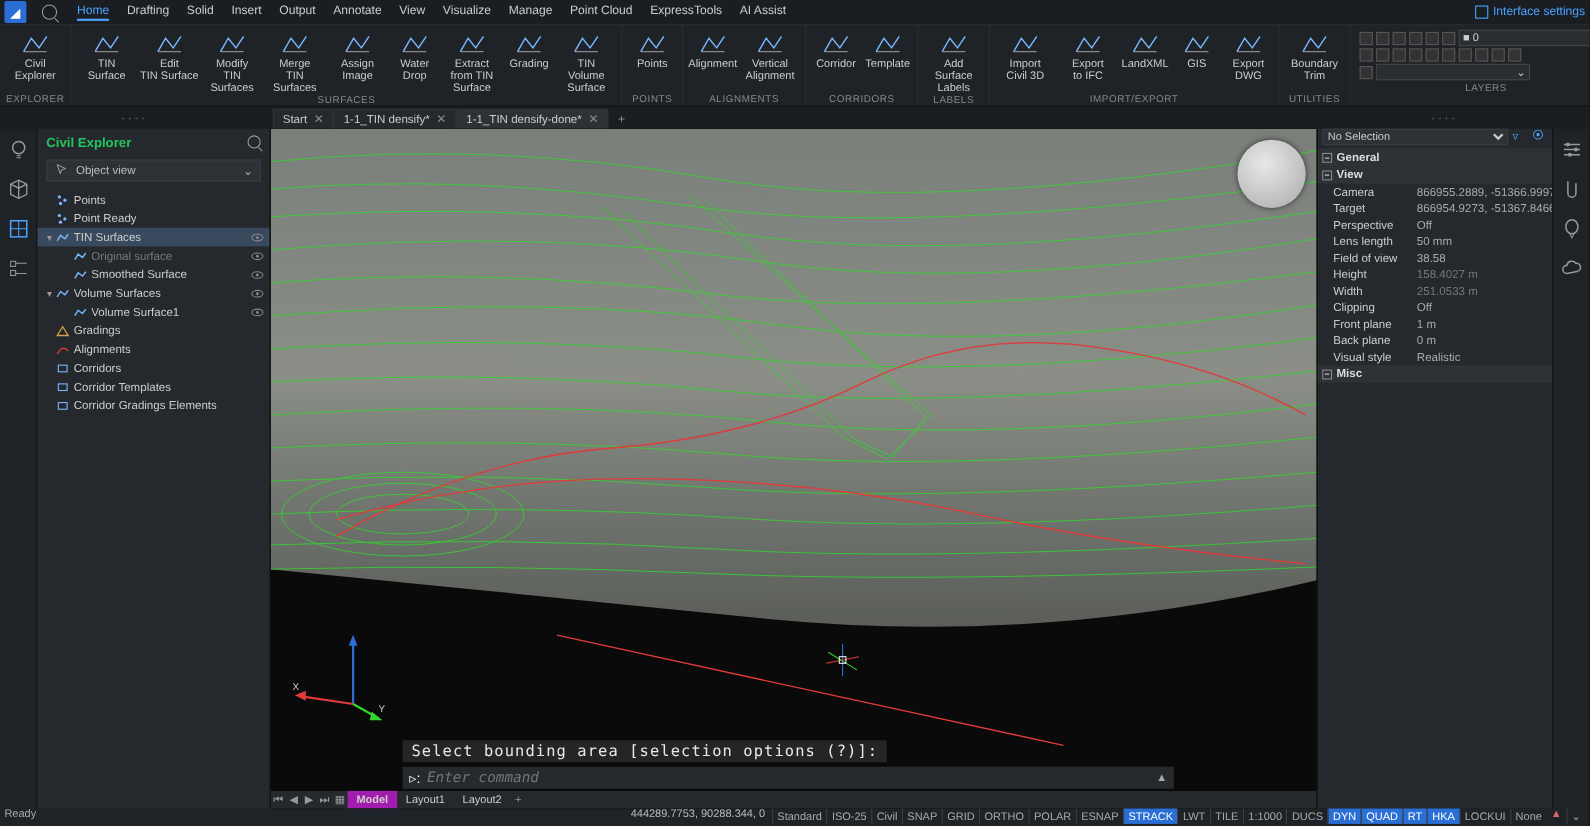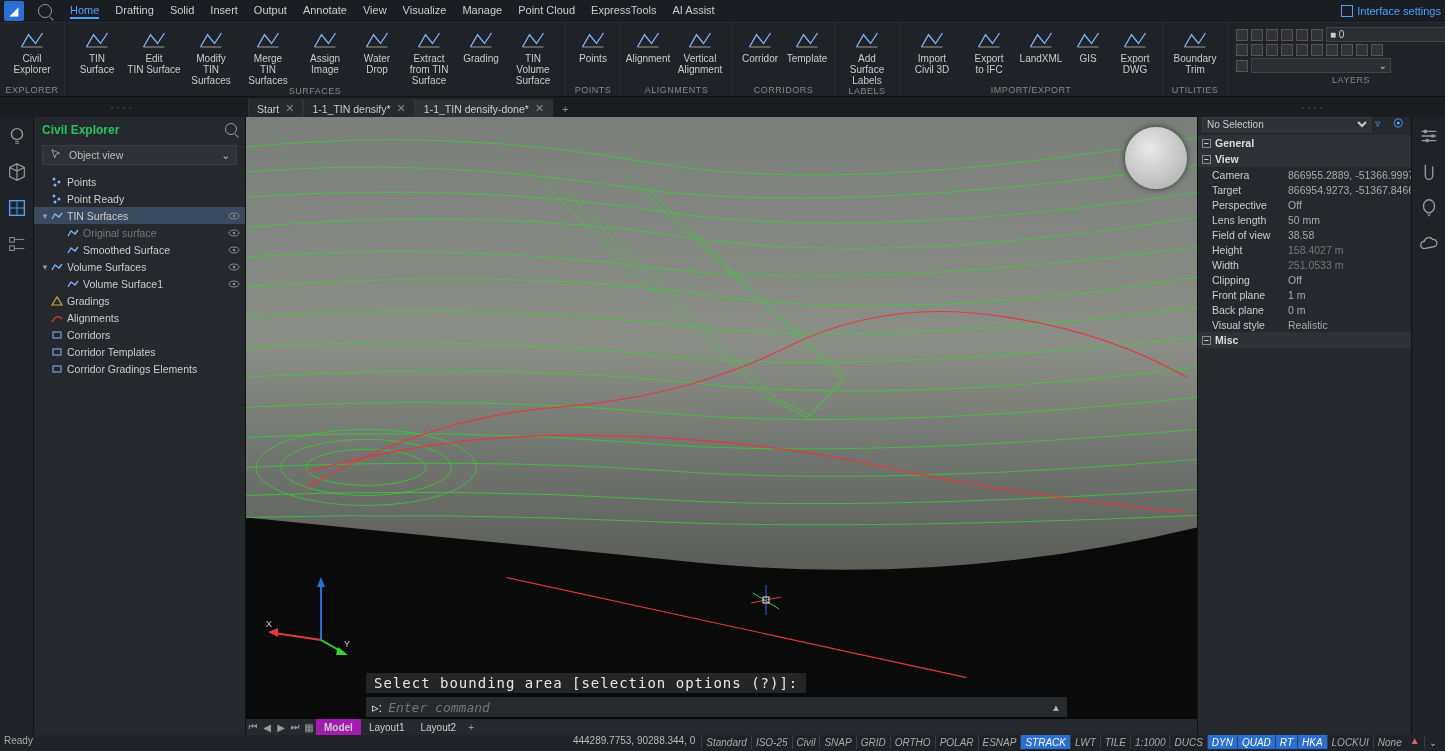--- a/index.html
+++ b/index.html
@@ -90,21 +90,21 @@
 .prow .pv { flex:1; color:#aaa; overflow:hidden; white-space:nowrap; }
 .prow.ro .pv { color:#777; }
 
 
 .rrail { width:34px; background:#1f2226; display:flex; flex-direction:column; align-items:center; padding-top:8px; gap:14px; border-left:1px solid #111; }
 .rrail .ico { width:22px; height:22px; color:#999; cursor:pointer; }
 
 
 .status { position:absolute; left:0; right:0; bottom:0; height:16px; background:#1f2226; display:flex; font-size:10px; color:#aaa; padding:0 4px; }
 .status .coords { margin-left:auto; margin-right:6px; color:#bbb; }
-.status .sb { padding:0 4px; border-left:1px solid #3a3d41; height:14px; display:flex; align-items:center; cursor:pointer;font-style:italic; }
+.status .sb { padding:0 4px; border-left:1px solid #3a3d41; height:14px; display:flex; align-items:center; cursor:pointer; }
 .status .sb.on { background:#2a6fd6; color:#fff; }
 .status .tri { color:#d66; margin:0 4px; }
 
 svg { pointer-events:none; }
 </style>
 </head>
 <body>
 
 <div class="topbar">
   <div class="app-icon">◢</div>

